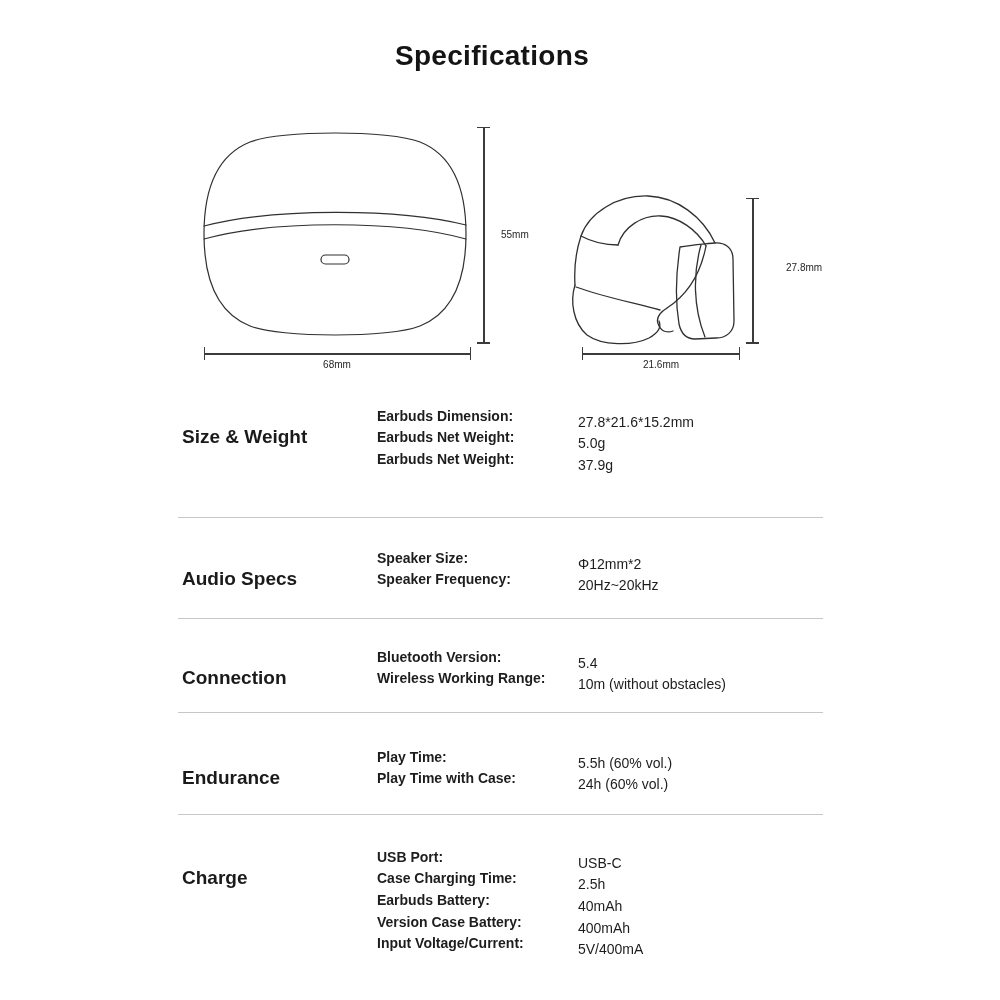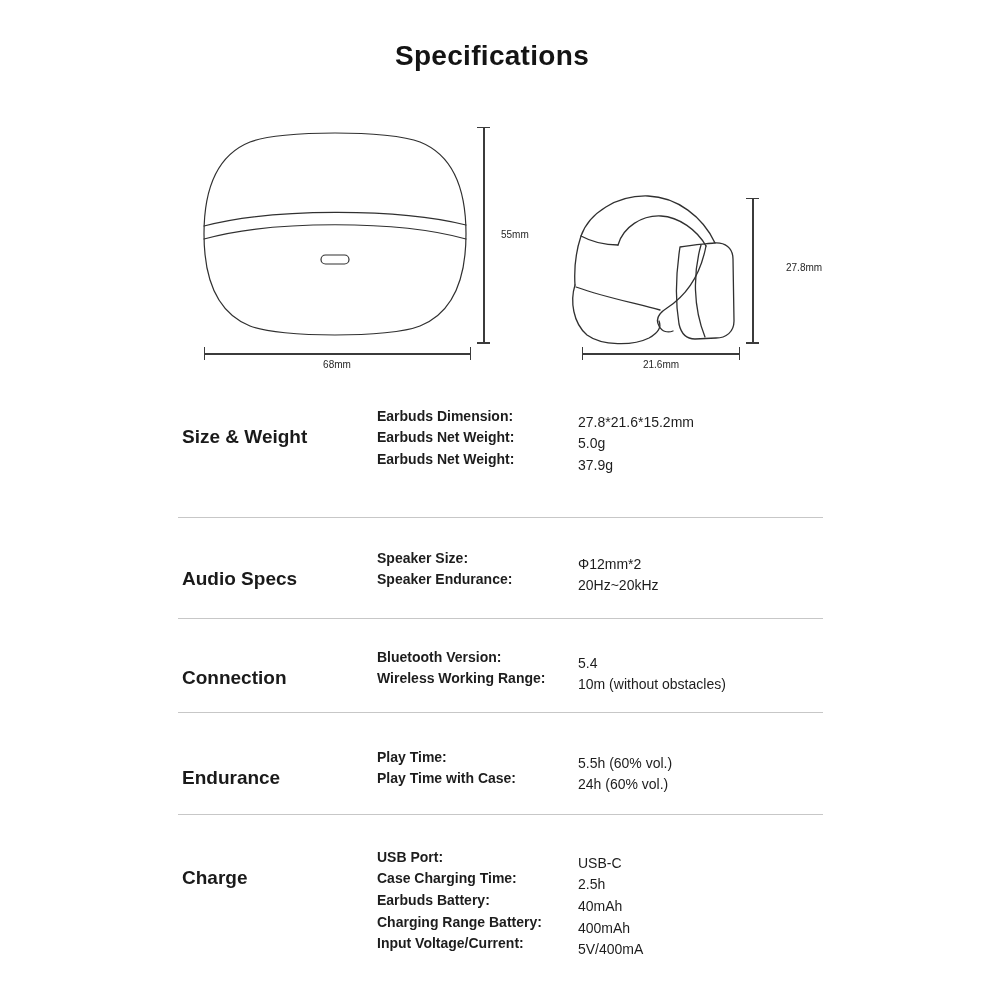--- a/index.html
+++ b/index.html
@@ -139,21 +139,21 @@
   <div class="divider" style="top:517px;"></div>
 
   <section class="spec-section" style="top:547px;">
     <h2 class="section-heading">Audio Specs</h2>
     <div class="rows">
       <div class="row">
         <span class="lbl">Speaker Size:</span>
         <span class="val">Φ12mm*2</span>
       </div>
       <div class="row">
-        <span class="lbl">Speaker Endurance:</span>
+        <span class="lbl">Speaker Frequency:</span>
         <span class="val">20Hz~20kHz</span>
       </div>
     </div>
   </section>
 
   <div class="divider" style="top:618px;"></div>
 
   <section class="spec-section" style="top:646px;">
     <h2 class="section-heading">Connection</h2>
     <div class="rows">
@@ -195,21 +195,21 @@
       </div>
       <div class="row">
         <span class="lbl">Case Charging Time:</span>
         <span class="val">2.5h</span>
       </div>
       <div class="row">
         <span class="lbl">Earbuds Battery:</span>
         <span class="val">40mAh</span>
       </div>
       <div class="row">
-        <span class="lbl">Charging Range Battery:</span>
+        <span class="lbl">Version Case Battery:</span>
         <span class="val">400mAh</span>
       </div>
       <div class="row">
         <span class="lbl">Input Voltage/Current:</span>
         <span class="val">5V/400mA</span>
       </div>
     </div>
   </section>
 
 </div>

